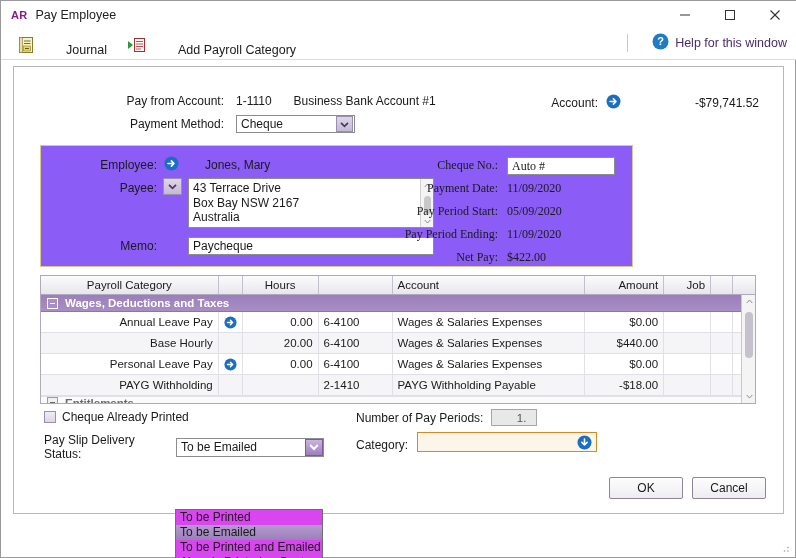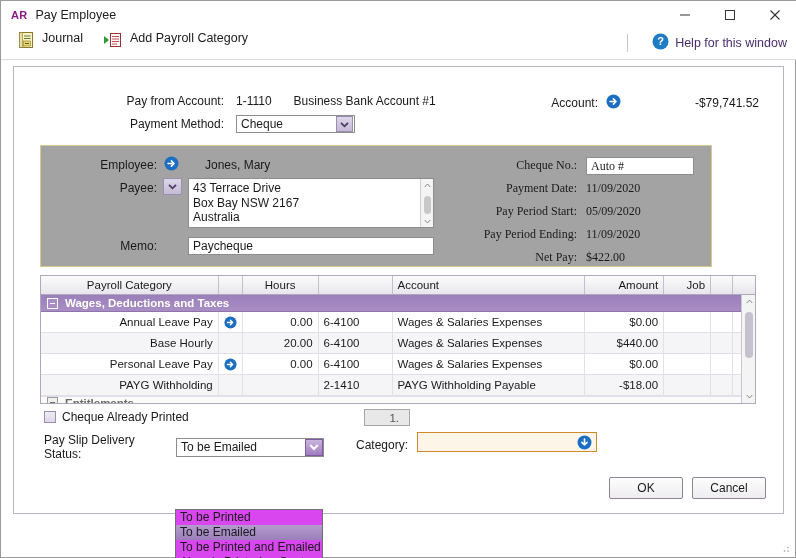--- a/index.html
+++ b/index.html
@@ -51,23 +51,24 @@
 
   
   .toolbar {
     position: absolute; left: 0; top: 27px;
     width: 796px; height: 31px;
     background: #ffffff;
     border-bottom: 1px solid #dcdcdc;
     display: flex; align-items: center;
   }
   .tb-item {
-    display: flex; align-items: flex-start;
+    display: flex; align-items: flex-end;
     height: 26px; margin-left: 12px;
     padding: 0 4px;
+    gap: 24px;
   }
   .tb-label { margin-left: 7px; font-size: 12.5px; color: #1a1a1a; }
   .help-link {
     position: absolute; right: 10px; top: 4px;
     display: flex; align-items: center; height: 22px;
   }
   .help-text { margin-left: 6px; font-size: 12.5px; color: #4a2d6b; }
   .help-divider { position:absolute; right:169px; top:6px; width:1px; height:18px; background:#c9c9c9;}
 
   
@@ -119,22 +120,22 @@
   .balance-row {
     position:absolute; right:24px; top:27px;
     display:flex; align-items:center;
   }
   .balance-row .lbl { margin-right:8px; }
   .balance-amt { margin-left:52px; width:86px; text-align:right; }
 
   
   .ycard {
     position:absolute; left:26px; top:78px;
-    width:672px; height:122px;
-    background:#a3a3a3;
+    width:593px; height:122px;
+    background:#8b5cf6;
     border:1px solid #d9c98d;
     box-sizing:border-box;
   }
   .emp-row { position:absolute; left:0; top:10px; width:420px; display:flex; align-items:center; }
   .emp-row .lbl { width:116px; text-align:right; }
   .emp-name { margin-left:26px; }
 
   .payee-row { position:absolute; left:0; top:32px; display:flex; align-items:flex-start; }
   .payee-row .lbl { width:116px; text-align:right; padding-top:3px;}
   .payee-btn {
@@ -600,20 +601,21 @@
         <span class="ctext">To be Emailed</span>
         <span class="carrow">
           <svg width="10" height="8" viewBox="0 0 10 8">
               <path d="M1.2 2 L5 6 L8.8 2" fill="none" stroke="#ffffff" stroke-width="2"></path>
             </svg>
         </span>
       </div>
     </div>
 
     <div class="npp-row">
+      <span class="lbl">Number of Pay Periods:</span>
       <div class="npp-box">1.</div>
     </div>
 
     <div class="cat-row">
       <span class="lbl">Category:</span>
       <div class="cat-box">
         <span style="padding-left:4px;font-size:12px;line-height:18px;display:block;"></span>
         <span class="cat-arrow">
           <svg width="15" height="15" viewBox="0 0 15 15">
             <circle cx="7.5" cy="7.5" r="7" fill="#1b6ec2"></circle>

